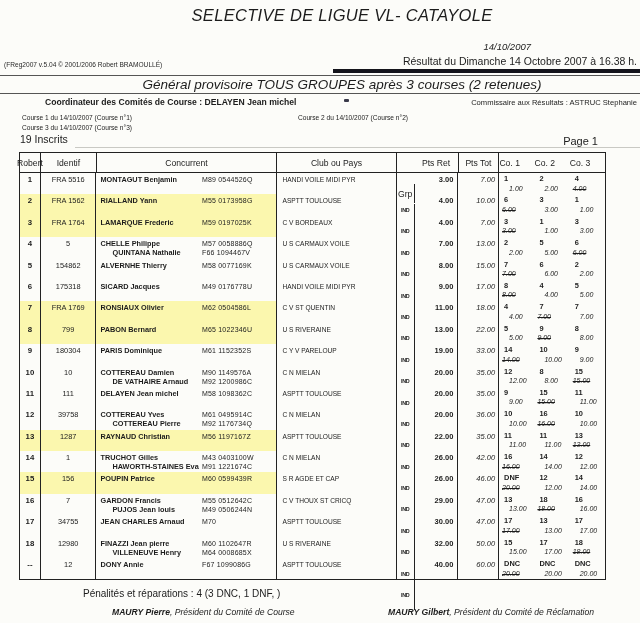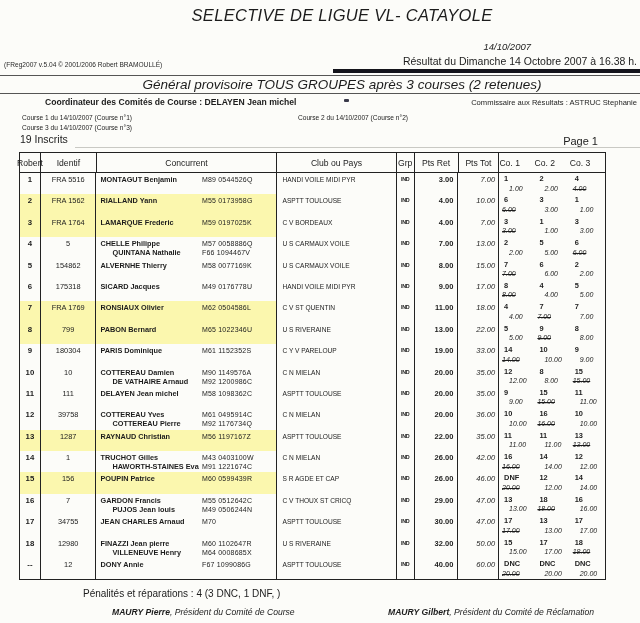--- a/index.html
+++ b/index.html
@@ -39,21 +39,21 @@
   .trow { display:flex; width:100%; }
   .thead { height:20px; border-bottom:1.2px solid #222; font-size:8.6px; }
   .thead > div { display:flex; align-items:center; justify-content:center; }
   .tbody-row { height:21.4px; font-size:7.4px; }
   .cell { border-right:1px solid #222; height:100%; }
   .cell:last-child, .c-courses { border-right:none; }
   .c-place   { width:21px; }
   .c-identif { width:56px; }
   .c-conc    { width:181px; }
   .c-club    { width:120px; }
-  .c-grp     { width:18px; }
+  .c-grp     { width:18px;margin-top:31px; }
   .c-ptsret  { width:44px; }
   .c-ptstot  { width:41px; }
   .c-courses { width:106px; }
   .hl { background:#fbf7ae; }
 
   .tbody-row .c-place { text-align:center; font-weight:bold; font-size:7.8px; padding-top:2px; }
   .tbody-row .c-identif { text-align:center; font-size:7.4px; padding-top:2px; }
   .conc-inner { display:flex; height:100%; padding-top:2px;justify-content:center; }
   .crew-names { width:106px; font-weight:bold; font-size:7.3px; line-height:9px; padding-left:4px; overflow:hidden; white-space:nowrap; }
   .crew-names .crew2 { padding-left:12px; }

